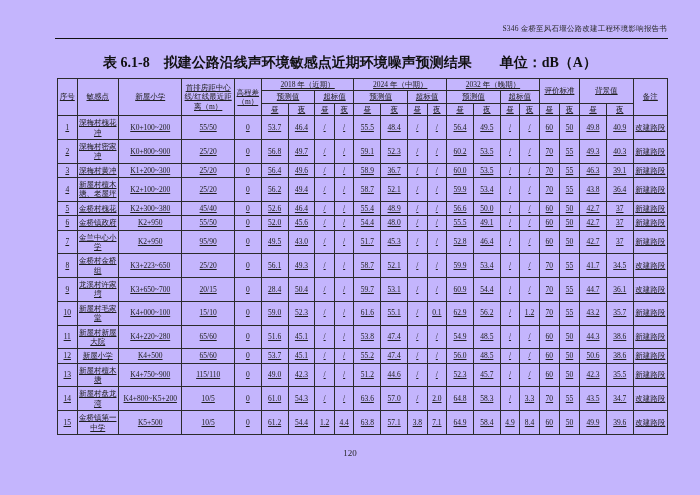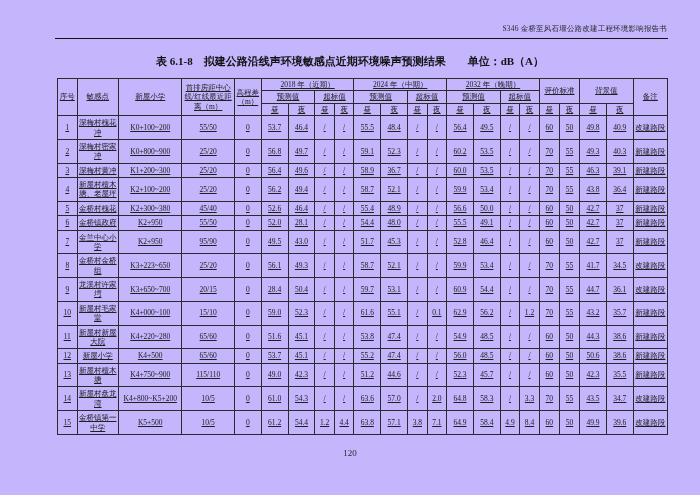--- a/index.html
+++ b/index.html
@@ -11,21 +11,21 @@
   .doc-header{
     position:absolute;top:24px;left:55px;right:33px;
     text-align:right;font-size:7.5px;letter-spacing:0.2px;color:#2a2a2a;
   }
   .header-rule{
     position:absolute;top:38px;left:55px;right:32px;
     border-top:1.6px solid #111;height:0;
   }
   .table-title{
     position:absolute;top:54px;left:0;width:100%;
-    text-align:center;font-weight:bold;font-size:11px;color:#111;
+    text-align:center;font-weight:bold;font-size:14px;color:#111;
     white-space:pre;
   }
   table.noise{
     position:absolute;top:78px;left:57px;width:611px;
     border-collapse:collapse;table-layout:fixed;
     font-size:7.5px;line-height:1.25;color:#202020;
   }
   table.noise th,table.noise td{
     border:1px solid #2b2b2b;
     text-align:center;vertical-align:middle;
@@ -242,21 +242,21 @@
           <td>37</td>
           <td>新建路段</td>
         </tr>
         <tr>
           <td>6</td>
           <td class="namecell">金桥镇政府</td>
           <td>K2+950</td>
           <td>55/50</td>
           <td>0</td>
           <td>52.0</td>
-          <td>28.1</td>
+          <td>45.6</td>
           <td>/</td>
           <td>/</td>
           <td>54.4</td>
           <td>48.0</td>
           <td>/</td>
           <td>/</td>
           <td>55.5</td>
           <td>49.1</td>
           <td>/</td>
           <td>/</td>

